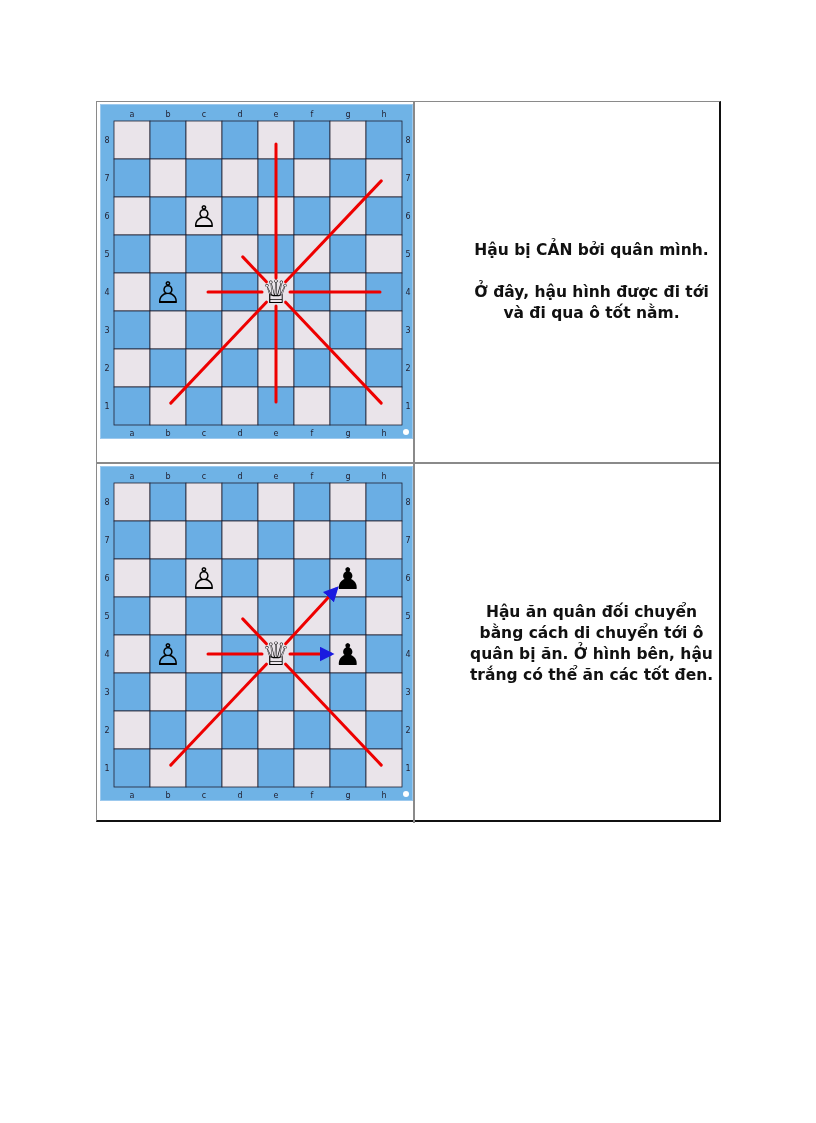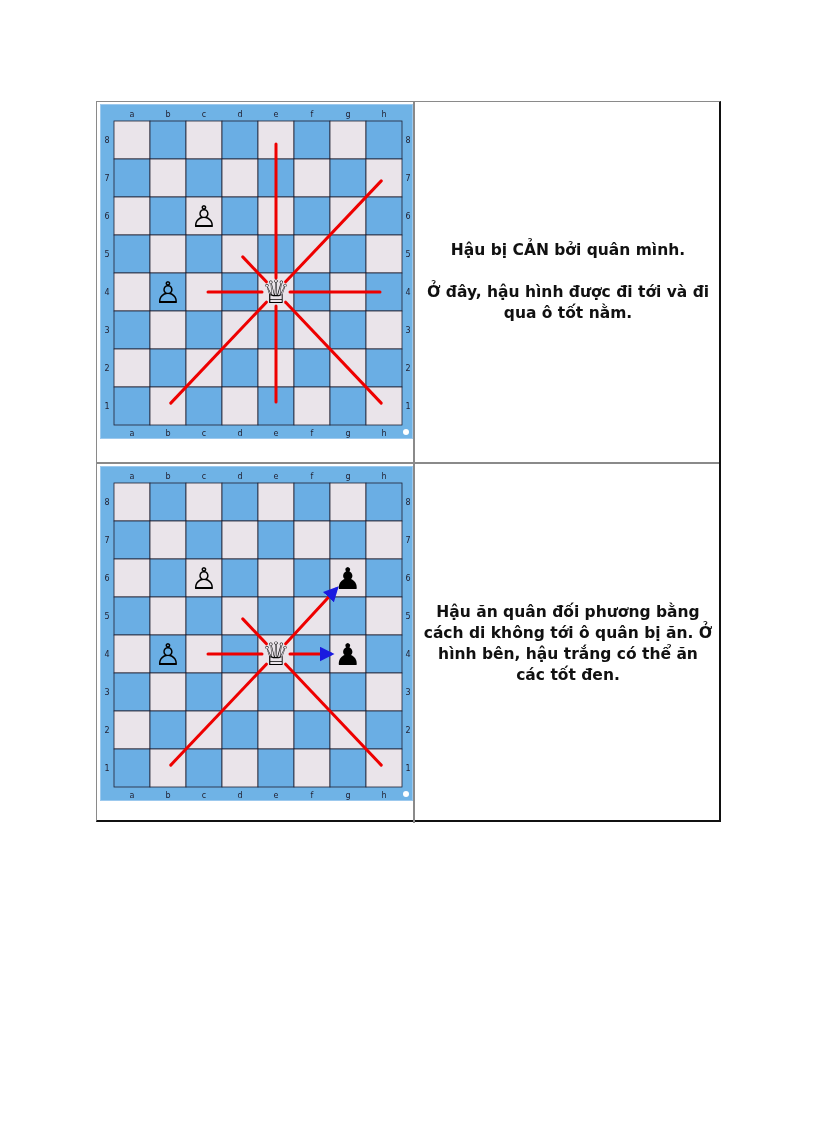--- a/index.html
+++ b/index.html
@@ -9,21 +9,21 @@
                border-top: 1px solid #8a8a8a; border-left: 1px solid #8a8a8a;
                border-right: 2px solid #111; border-bottom: 2px solid #111; box-sizing: border-box; }
   .row { position: absolute; left: 0; width: 100%; }
   .row.r1 { top: 0; height: 360px; }
   .row.r2 { top: 360px; height: 359px; border-top: 2px solid #8a8a8a; }
   .cell-left { position: absolute; left: 0; top: 0; width: 318px; height: 100%;
                border-right: 2px solid #8a8a8a; box-sizing: border-box; }
   .cell-right { position: absolute; left: 320px; top: 0; right: 0; height: 100%;
                 display: flex; align-items: center; justify-content: center; }
   .caption { text-align: center; font-weight: bold; font-size: 15.5px; line-height: 21px;
-             color: #111; width: 290px; }
+             color: #111; width: 290px; margin-left: 47px; }
   .caption p { margin: 0; }
   .caption .gap { height: 21px; }
   .board-frame { position: absolute; left: 3px; top: 2px; width: 313px; height: 335px;
                  background: #6fb3e6; border: 1px solid #9cc9ee; box-sizing: border-box; }
   .board-svg { position: absolute; left: 0; top: 0; }
 </style>
 </head>
 <body>
 
 <div class="doc-table">
@@ -272,17 +272,17 @@
             <text x="103" y="122" font-size="30" text-anchor="middle" fill="#000" font-family="DejaVu Sans, sans-serif">♙</text>
             <text x="67" y="198" font-size="30" text-anchor="middle" fill="#000" font-family="DejaVu Sans, sans-serif">♙</text>
             <text x="175" y="198" font-size="32" text-anchor="middle" fill="#000" font-family="DejaVu Sans, sans-serif">♕</text>
             <text x="247" y="122" font-size="30" text-anchor="middle" fill="#000" font-family="DejaVu Sans, sans-serif">♟</text>
             <text x="247" y="198" font-size="30" text-anchor="middle" fill="#000" font-family="DejaVu Sans, sans-serif">♟</text>
           </svg>
       </div>
     </div>
     <div class="cell-right">
       <div class="caption">
-        <p>Hậu ăn quân đối phương bằng cách di không tới ô quân bị ăn. Ở hình bên, hậu trắng có thể ăn các tốt đen.</p>
+        <p>Hậu ăn quân đối chuyển bằng cách di chuyển tới ô quân bị ăn. Ở hình bên, hậu trắng có thể ăn các tốt đen.</p>
       </div>
     </div>
   </div>
 </div>
 
 </body></html>

